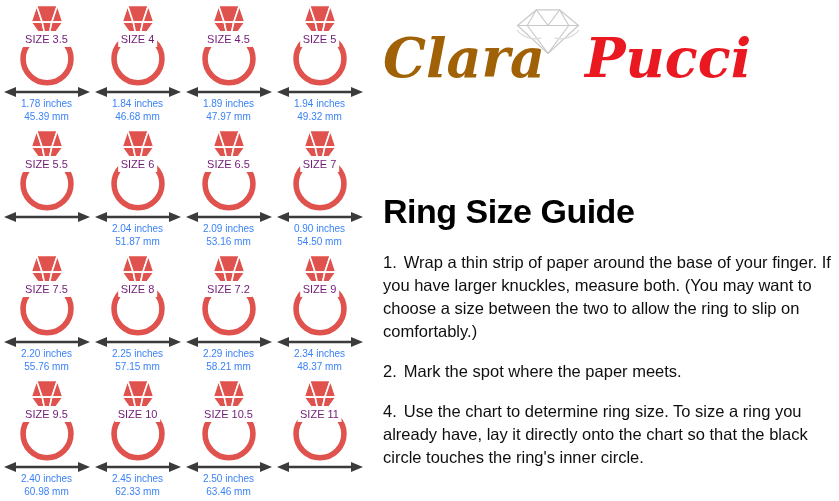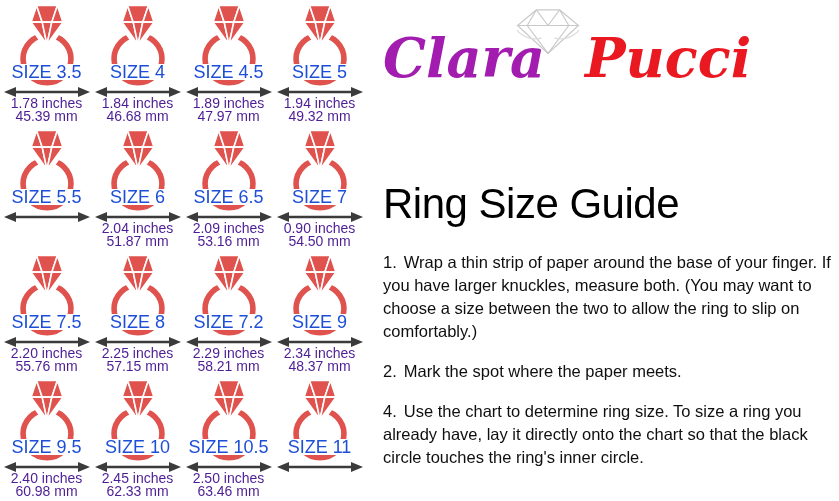--- a/index.html
+++ b/index.html
@@ -8,44 +8,44 @@
 
   
   .cells{position:absolute;left:1px;top:3px;display:grid;
          grid-template-columns:repeat(4,91px);grid-auto-rows:125px;}
   .cell{position:relative;width:91px;height:125px;}
   .ring{position:absolute;left:50%;top:0;transform:translateX(-50%);
         width:80px;height:83px;}
   .ring .band{fill:none;stroke:var(--ring-red);stroke-width:7;}
   .ring .halo{fill:#fff;stroke:#fff;stroke-width:4;stroke-linejoin:round;}
   .ring .gem polygon{fill:var(--ring-red);stroke:#fff;stroke-width:2;stroke-linejoin:round;}
-  .size-label{position:absolute;top:61px;left:50%;transform:translateX(-50%);
-              background:#fff;padding:0 3px;font-size:18px;line-height:16px;
-              color:#1d4ed8;white-space:nowrap;}
+  .size-label{position:absolute;top:28px;left:50%;transform:translateX(-50%);
+              background:#fff;padding:0 3px;font-size:11px;line-height:16px;
+              color:#701a75;white-space:nowrap;}
   .arrow{position:absolute;top:82px;left:50%;transform:translateX(-50%);
          width:86px;height:14px;}
   .arrow line{stroke:#3b3b3b;stroke-width:2.4;}
   .arrow polygon{fill:#3b3b3b;}
   .meas{position:absolute;top:94px;left:0;right:0;text-align:center;
-        font-size:14px;line-height:13px;color:#4c1d95;}
+        font-size:10px;line-height:13px;color:#3b82f6;}
 
   
   .logo{position:absolute;left:375px;top:6px;width:450px;height:100px;}
   .logo .word{position:absolute;font-family:"DejaVu Serif",serif;
               font-style:italic;font-weight:700;font-size:54px;line-height:60px;}
-  .logo .w1{left:8px;top:22px;color:#a21caf;}
+  .logo .w1{left:8px;top:22px;color:#a16207;}
   .logo .w2{left:210px;top:22px;color:var(--brand-red);}
   .logo-diamond{position:absolute;left:140px;top:2px;width:66px;height:48px;}
   .logo-diamond path,.logo-diamond polygon,.logo-diamond line{
       fill:none;stroke:#c9c9c9;stroke-width:1.8;}
   .logo-diamond .swoosh{stroke:#dcdcdc;}
 
   
-  .guide-title{position:absolute;left:383px;top:180px;font-size:42px;
-               font-weight:400;color:#000;letter-spacing:-0.5px;}
+  .guide-title{position:absolute;left:383px;top:192px;font-size:34px;
+               font-weight:700;color:#000;letter-spacing:-0.5px;}
   .steps{position:absolute;left:383px;top:251px;width:455px;
          font-size:16.5px;line-height:23px;color:#0f0f0f;}
   .step{margin-bottom:17px;}
   .step .num{margin-right:7px;}
 </style>
 </head>
 <body>
 
 <div class="stage" style="--ring-red:#e0524d;--brand-red:#ea1821;">
 

